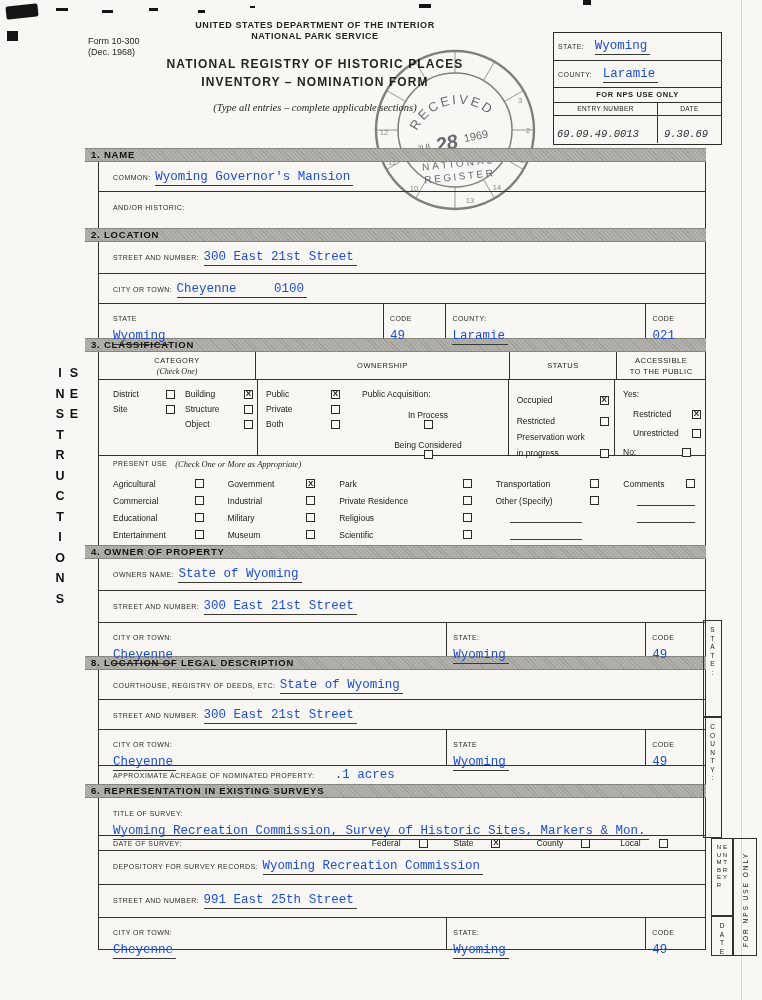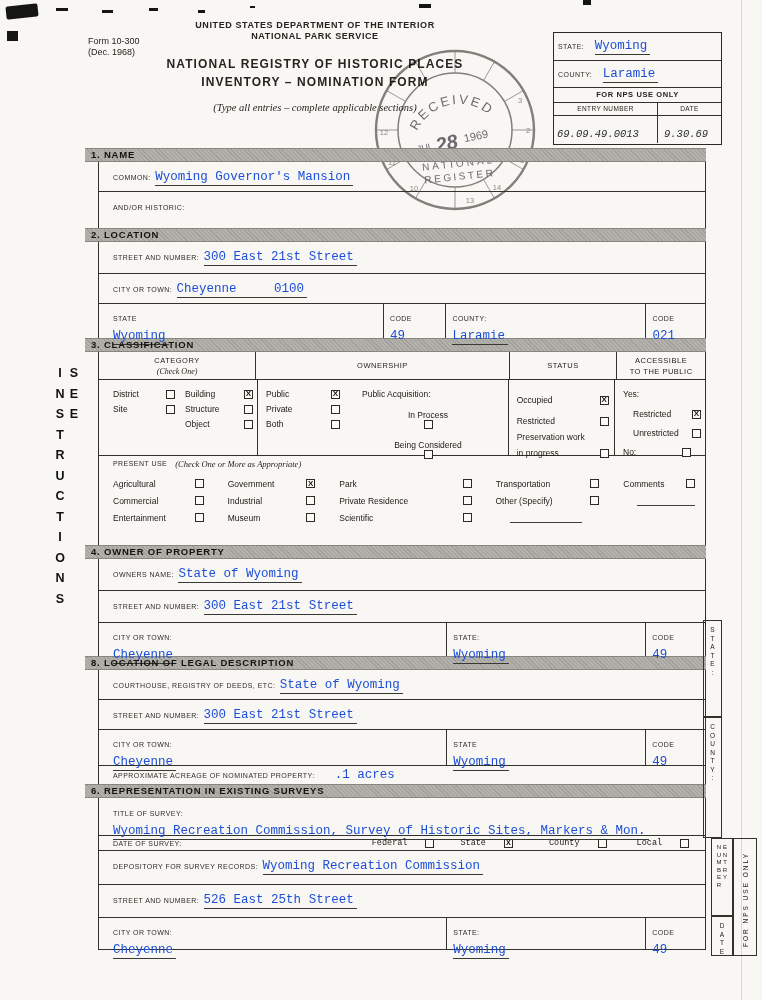--- a/index.html
+++ b/index.html
@@ -94,21 +94,21 @@
   .use-hdr { height:15px; display:flex; align-items:center; gap:8px; padding-left:14px; }
   .use-hdr .sub { font-family:"Liberation Serif", serif; font-style:italic; font-size:8.5px; }
   .use-grid { height:74px; padding-top:4px; }
   .use-row { display:flex; height:17px; }
   .ucell { display:flex; justify-content:space-between; align-items:center; padding:0 10px 0 14px; }
   .uc1{width:115px;} .uc2{width:112px;} .uc3{width:157px;} .uc4{width:128px;} .uc5{width:96px;}
   .bline { width:72px; height:11px; border-bottom:1px solid #403e38; margin-left:14px; }
 
   
   .sv-row { display:flex; align-items:center; padding-left:14px; }
-  .sv-pair { display:inline-flex; gap:18px; align-items:center;font-family:Liberation Mono, monospace; }
+  .sv-pair { display:inline-flex; gap:18px; align-items:center; }
   .svp1{margin-left:190px;} .svp2{margin-left:26px;} .svp3{margin-left:36px;} .svp4{margin-left:30px;}
 
   .inline-val { display:flex; align-items:center; gap:20px; }
 
   
   .vbox { position:absolute; border:1px solid #33312c; display:flex; justify-content:center;
           padding-top:5px; font-size:6.5px; letter-spacing:1.5px; color:#22211c; }
   .v-side { writing-mode:vertical-rl; transform:rotate(180deg); font-size:6.5px; letter-spacing:2px; }
   .paper-edge { position:absolute; left:741px; top:0; width:1px; height:1000px; background:#d9d8d2; }
 </style>
@@ -402,20 +402,40 @@
           <div class="ucell uc4">
               <span class="plab">Other (Specify)</span>
               <span class="cb"></span>
             </div>
           <div class="ucell uc5">
               <span class="bline"></span>
             </div>
         </div>
         <div class="use-row">
           <div class="ucell uc1">
+              <span class="plab">Educational</span>
+              <span class="cb"></span>
+            </div>
+          <div class="ucell uc2">
+              <span class="plab">Military</span>
+              <span class="cb"></span>
+            </div>
+          <div class="ucell uc3">
+              <span class="plab">Religious</span>
+              <span class="cb"></span>
+            </div>
+          <div class="ucell uc4">
+              <span class="bline"></span>
+            </div>
+          <div class="ucell uc5">
+              <span class="bline"></span>
+            </div>
+        </div>
+        <div class="use-row">
+          <div class="ucell uc1">
               <span class="plab">Entertainment</span>
               <span class="cb"></span>
             </div>
           <div class="ucell uc2">
               <span class="plab">Museum</span>
               <span class="cb"></span>
             </div>
           <div class="ucell uc3">
               <span class="plab">Scientific</span>
               <span class="cb"></span>
@@ -508,21 +528,21 @@
             <span class="plab">Local</span>
             <span class="cb"></span>
           </span>
       </div>
       <div class="frow bb" style="height:34px;">
         <span class="lab">DEPOSITORY FOR SURVEY RECORDS:</span>
         <div class="typed u">Wyoming Recreation Commission</div>
       </div>
       <div class="frow bb" style="height:33px;">
         <span class="lab">STREET AND NUMBER:</span>
-        <div class="typed u">526 East 25th Street</div>
+        <div class="typed u">991 East 25th Street</div>
       </div>
       <div class="split bb" style="height:32px;">
         <div class="cell first" style="width:356px;">
           <span class="lab">CITY OR TOWN:</span><br>
           <span class="typed u">Cheyenne</span>
         </div>
         <div class="cell" style="width:204px;">
           <span class="lab">STATE:</span><br>
           <span class="typed u">Wyoming</span>
         </div>

